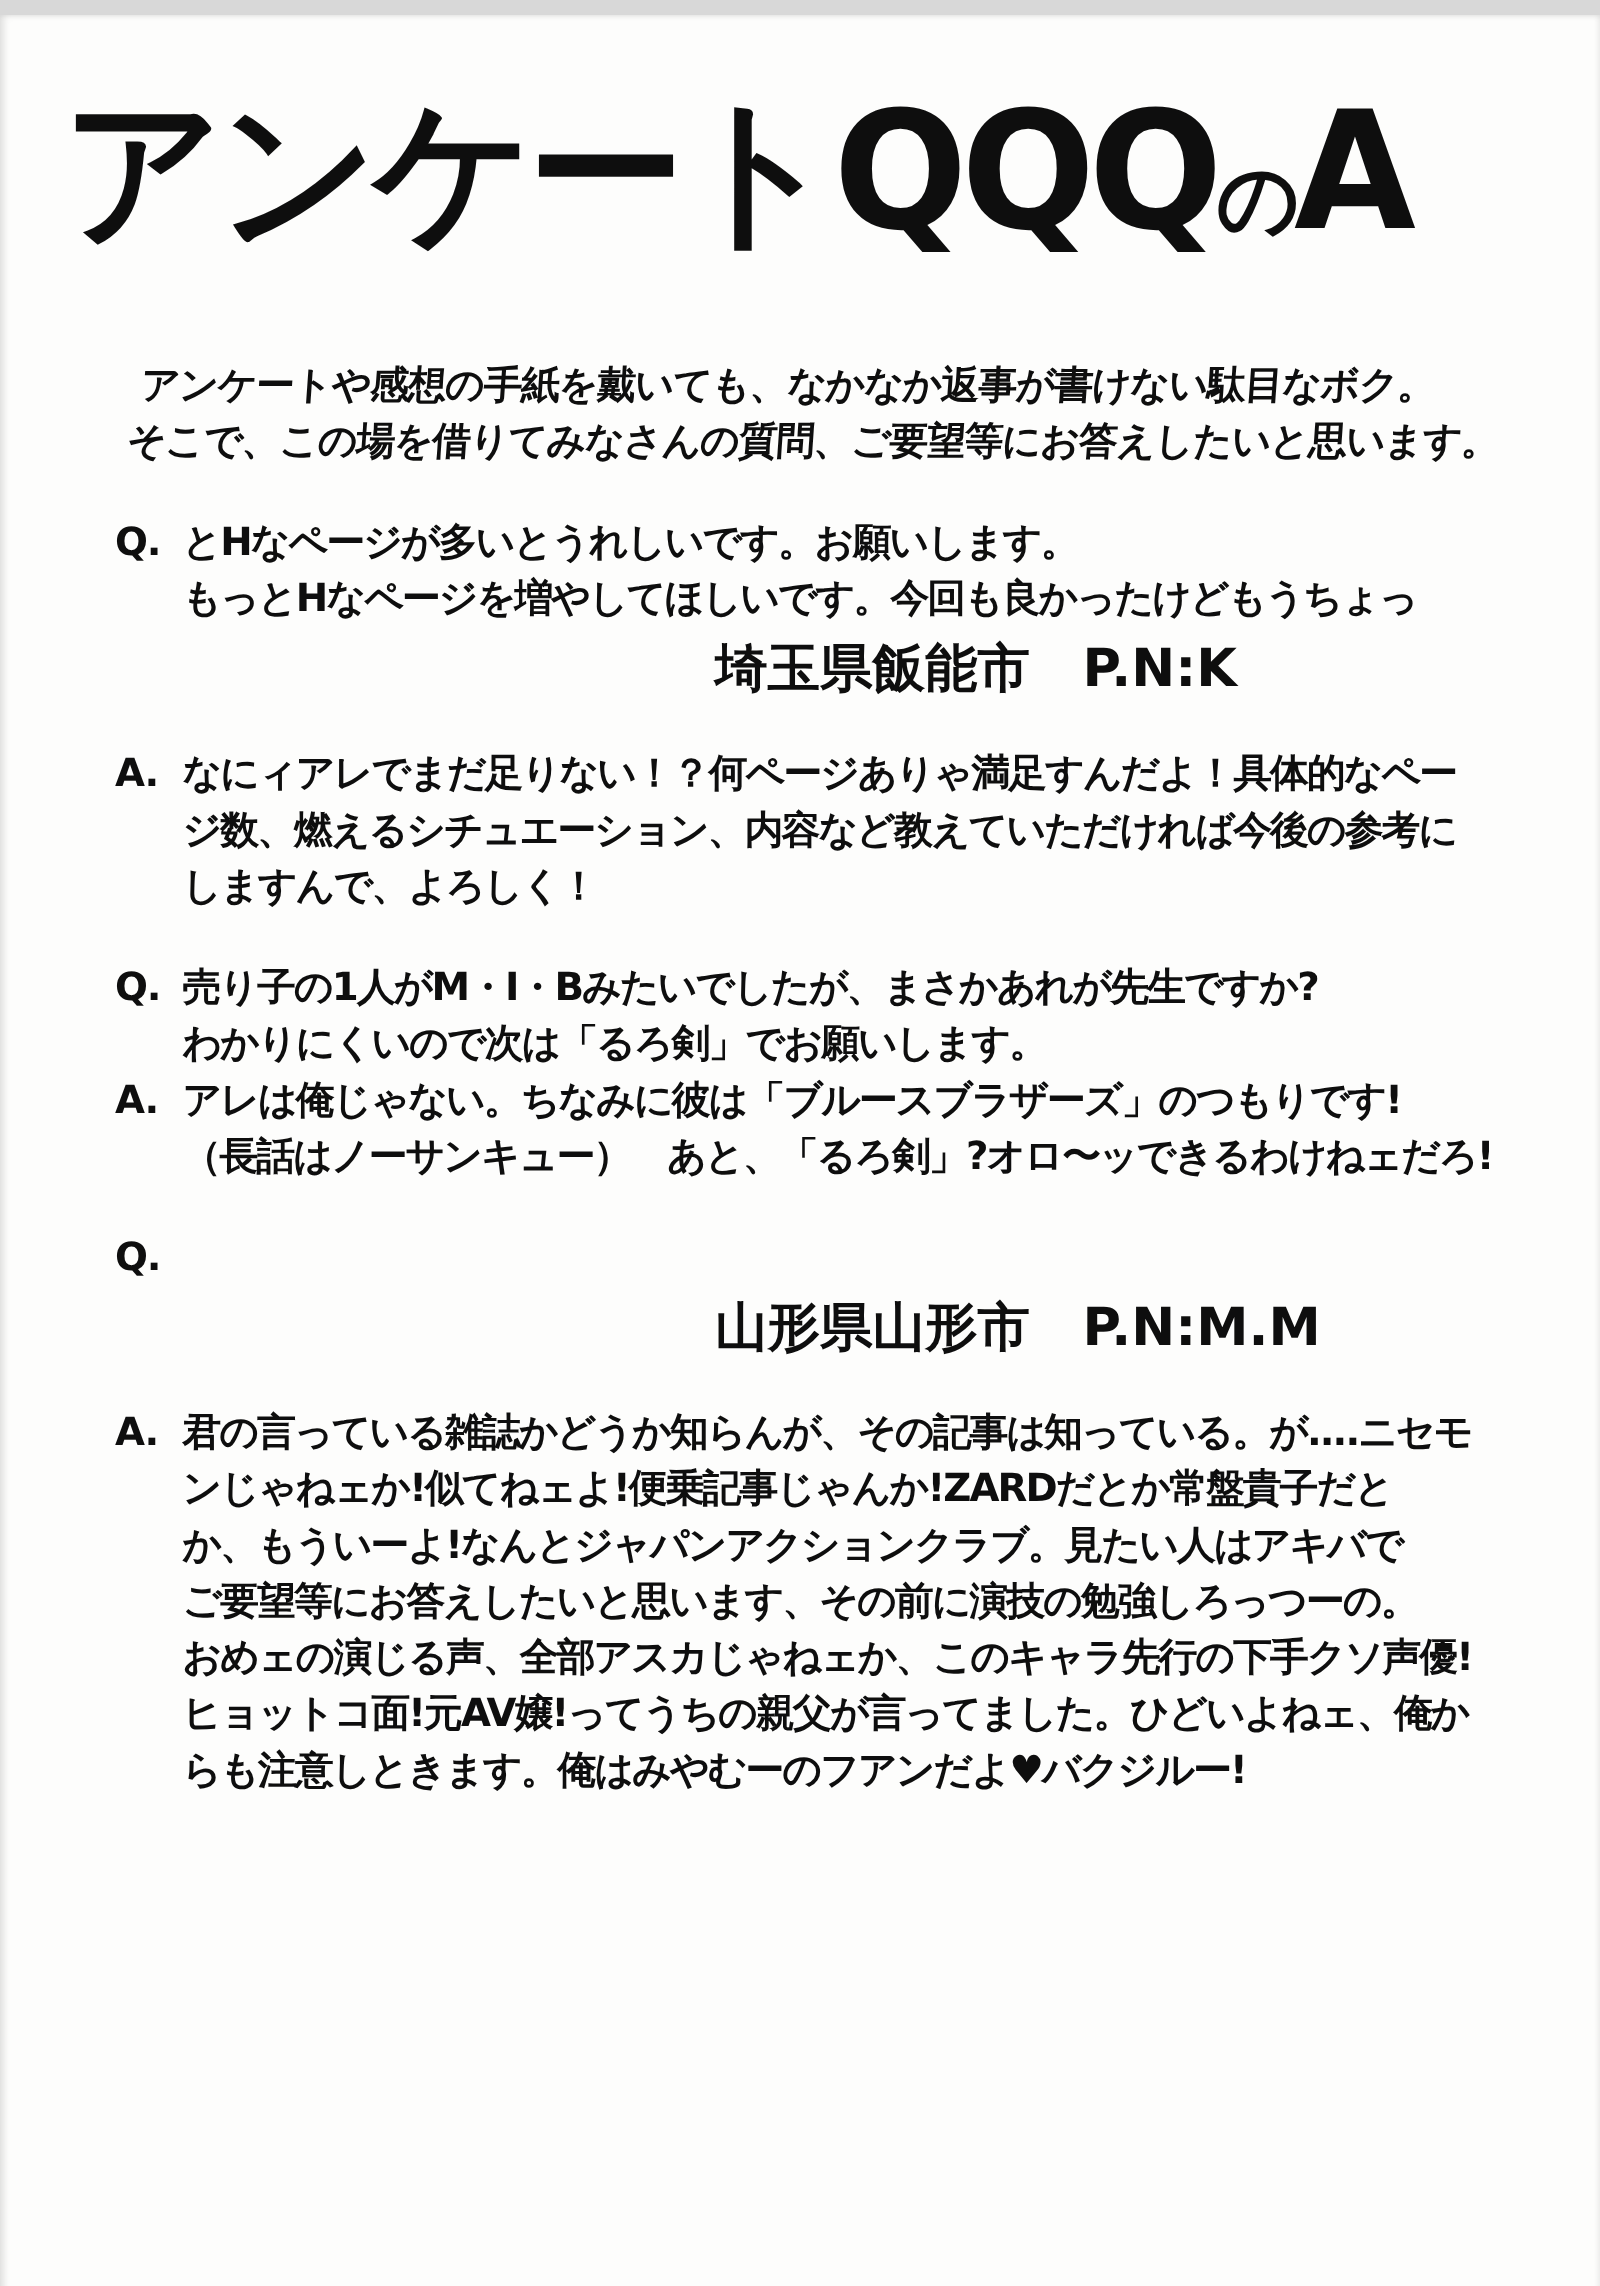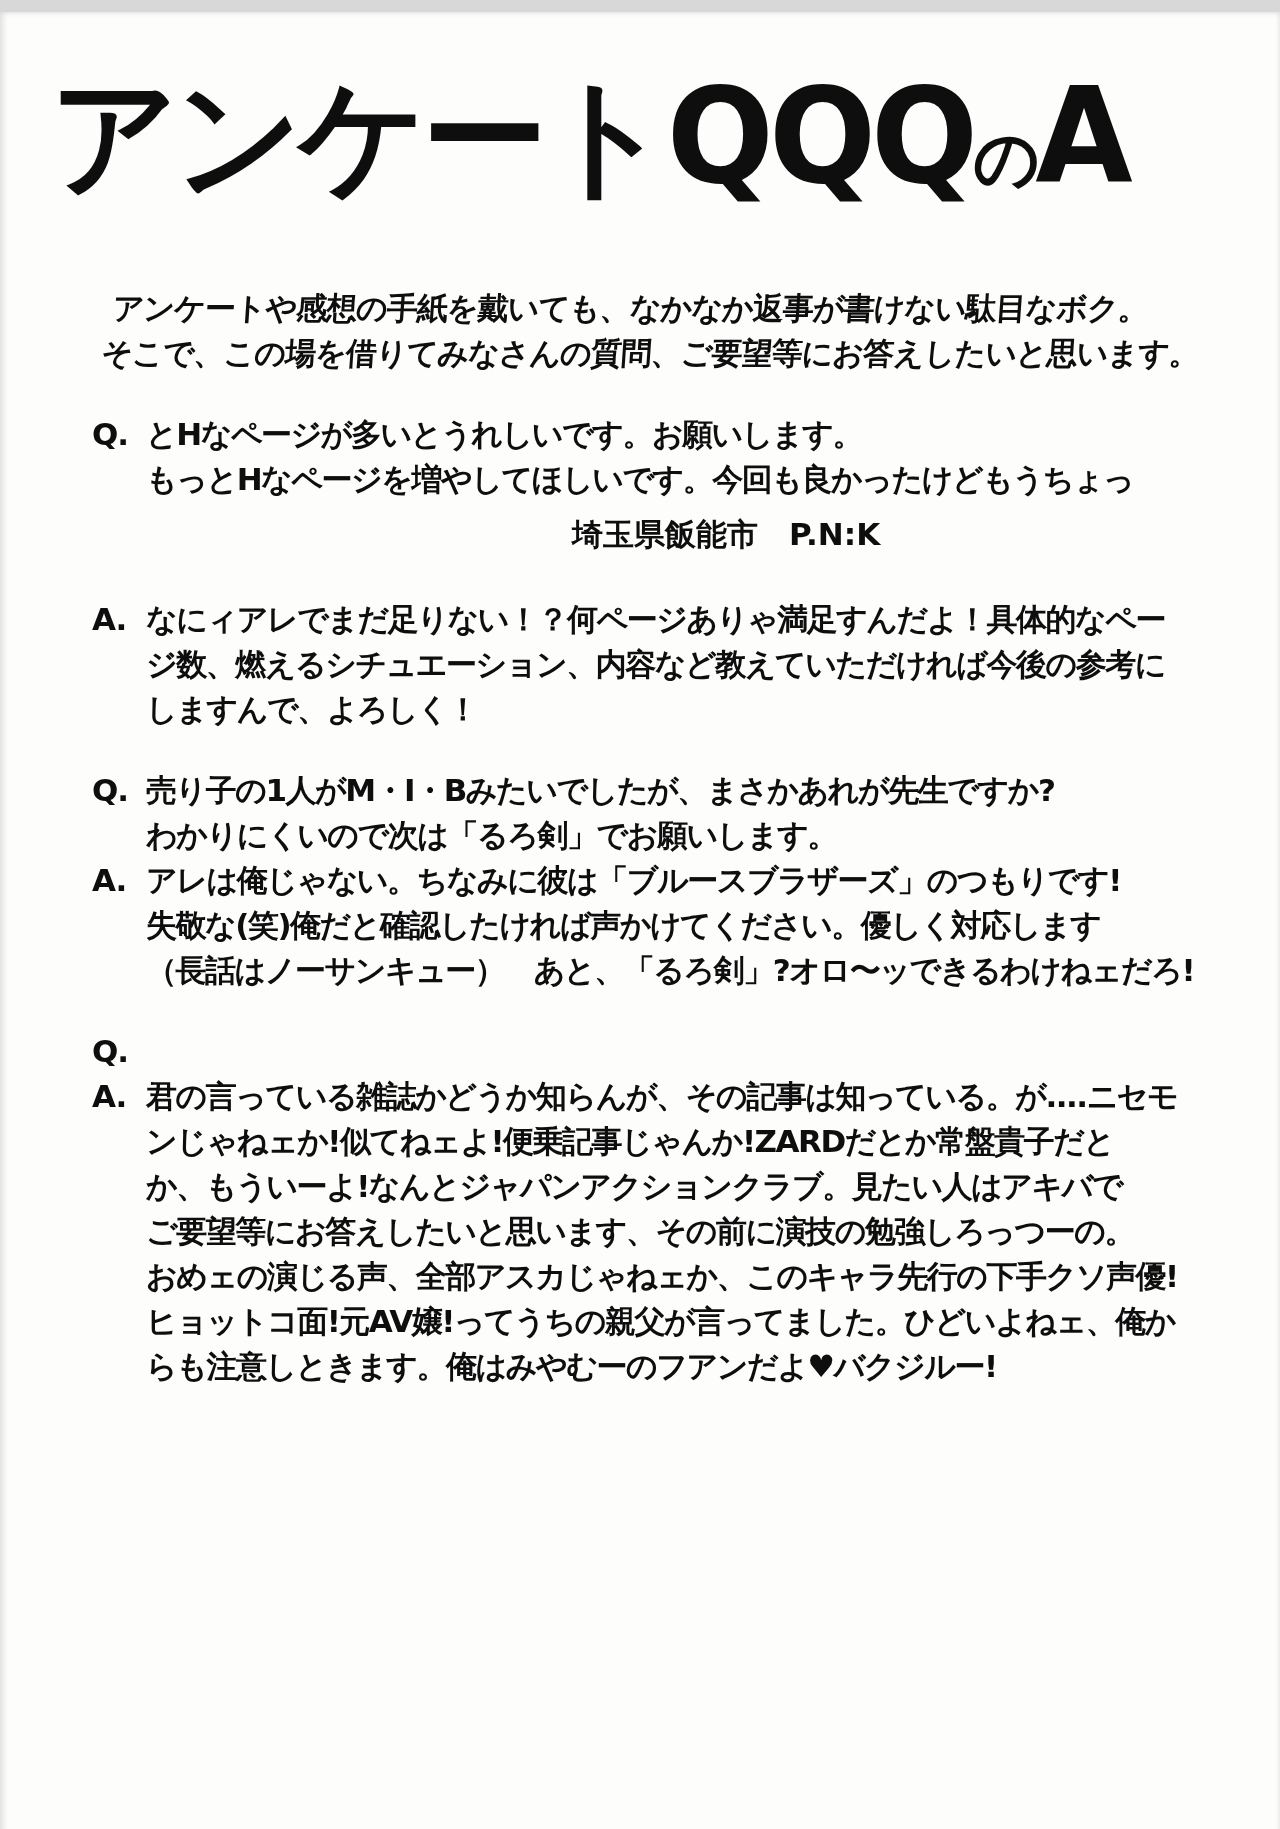--- a/index.html
+++ b/index.html
@@ -57,21 +57,21 @@
   }
   .qa-lines {
     font-size: 31px;
     font-weight: 700;
     line-height: 45px;
     letter-spacing: -1.5px;
     white-space: nowrap;
   }
   .attribution {
     margin: 10px 0 40px 572px;
-    font-size: 31px;
+    font-size: 42px;
     font-weight: 900;
     letter-spacing: 0px;
     line-height: 45px;
     white-space: nowrap;
   }
 </style>
 </head>
 <body>
 
 <div class="page">
@@ -107,30 +107,30 @@
       <span class="qa-label">Q.</span>
       <div class="qa-lines">
         <div>売り子の1人がM・I・Bみたいでしたが、まさかあれが先生ですか?</div>
         <div>わかりにくいので次は「るろ剣」でお願いします。</div>
       </div>
     </div>
     <div class="qa-row">
       <span class="qa-label">A.</span>
       <div class="qa-lines">
         <div>アレは俺じゃない。ちなみに彼は「ブルースブラザーズ」のつもりです!</div>
-        <div>失敬な(笑)俺だと確認したければ声かけてください。優しく対応します</div>
         <div>（長話はノーサンキュー）　あと、「るろ剣」?オロ〜ッできるわけねェだろ!</div>
       </div>
     </div>
   </section>
 
   <section class="entry">
     <div class="qa-row">
       <span class="qa-label">Q.</span>
     </div>
+    <div class="attribution">山形県山形市　P.N:M.M</div>
     <div class="qa-row">
       <span class="qa-label">A.</span>
       <div class="qa-lines">
         <div>君の言っている雑誌かどうか知らんが、その記事は知っている。が....ニセモ</div>
         <div>ンじゃねェか!似てねェよ!便乗記事じゃんか!ZARDだとか常盤貴子だと</div>
         <div>か、もういーよ!なんとジャパンアクションクラブ。見たい人はアキバで</div>
         <div>ご要望等にお答えしたいと思います、その前に演技の勉強しろっつーの。</div>
         <div>おめェの演じる声、全部アスカじゃねェか、このキャラ先行の下手クソ声優!</div>
         <div>ヒョットコ面!元AV嬢!ってうちの親父が言ってました。ひどいよねェ、俺か</div>
         <div>らも注意しときます。俺はみやむーのフアンだよ♥バクジルー!</div>

